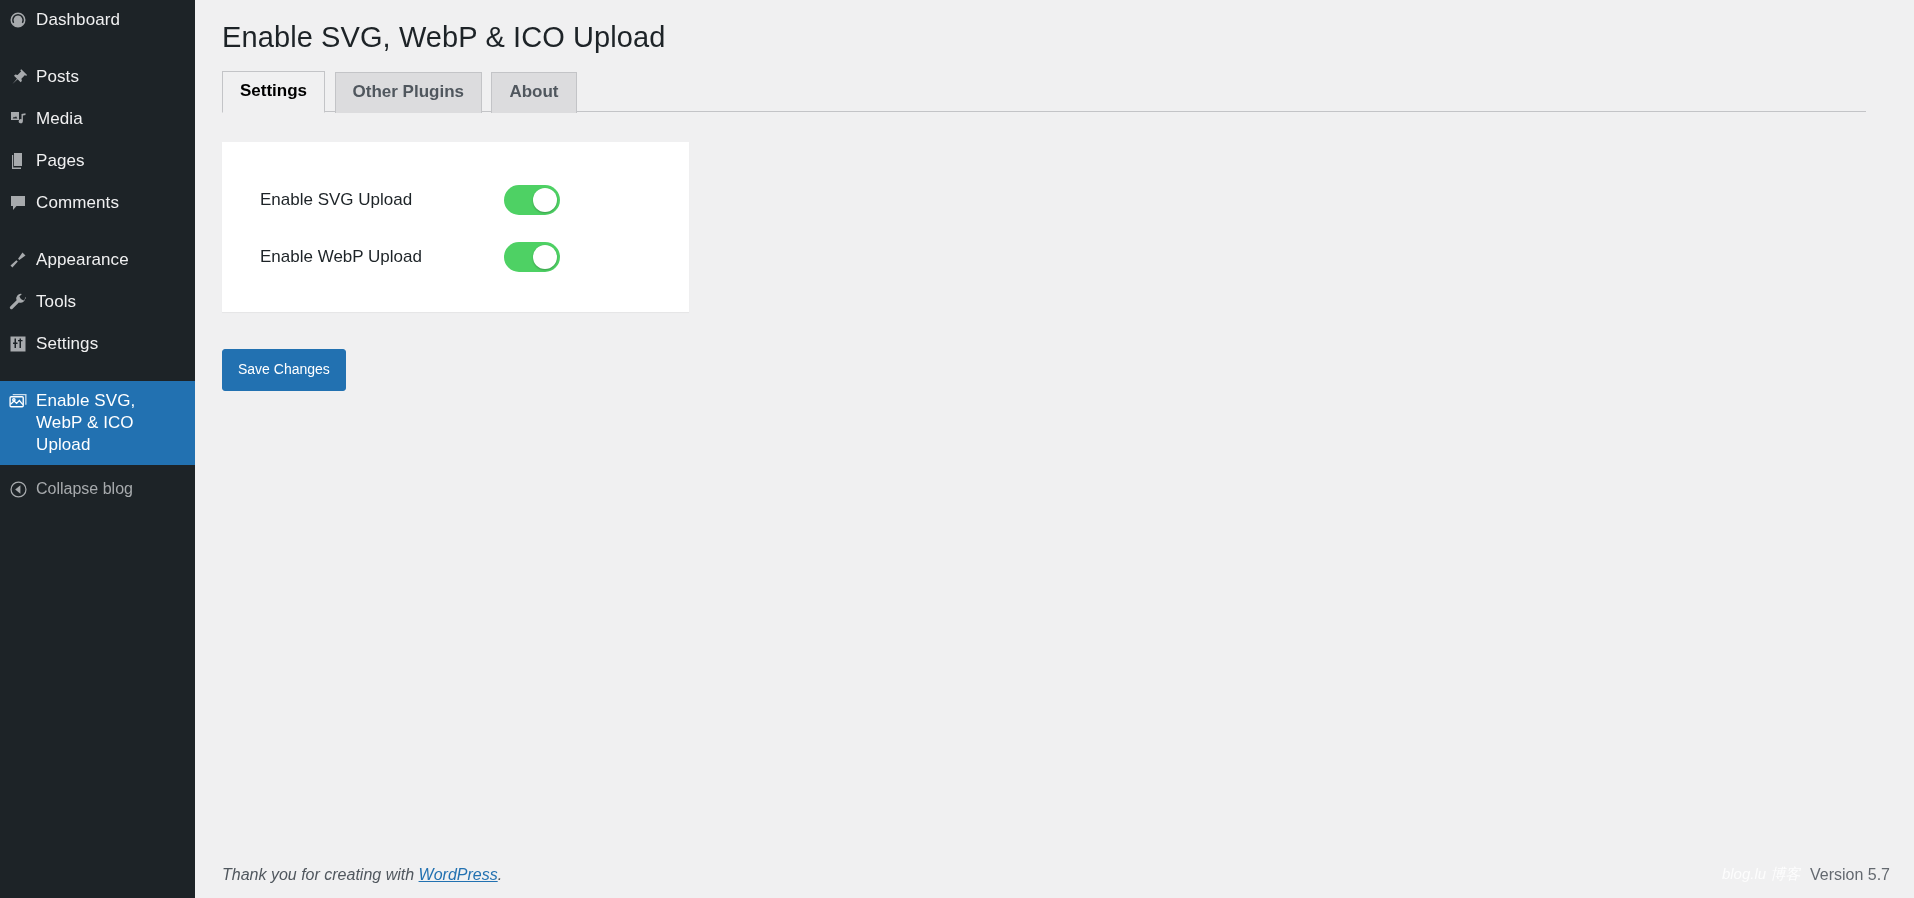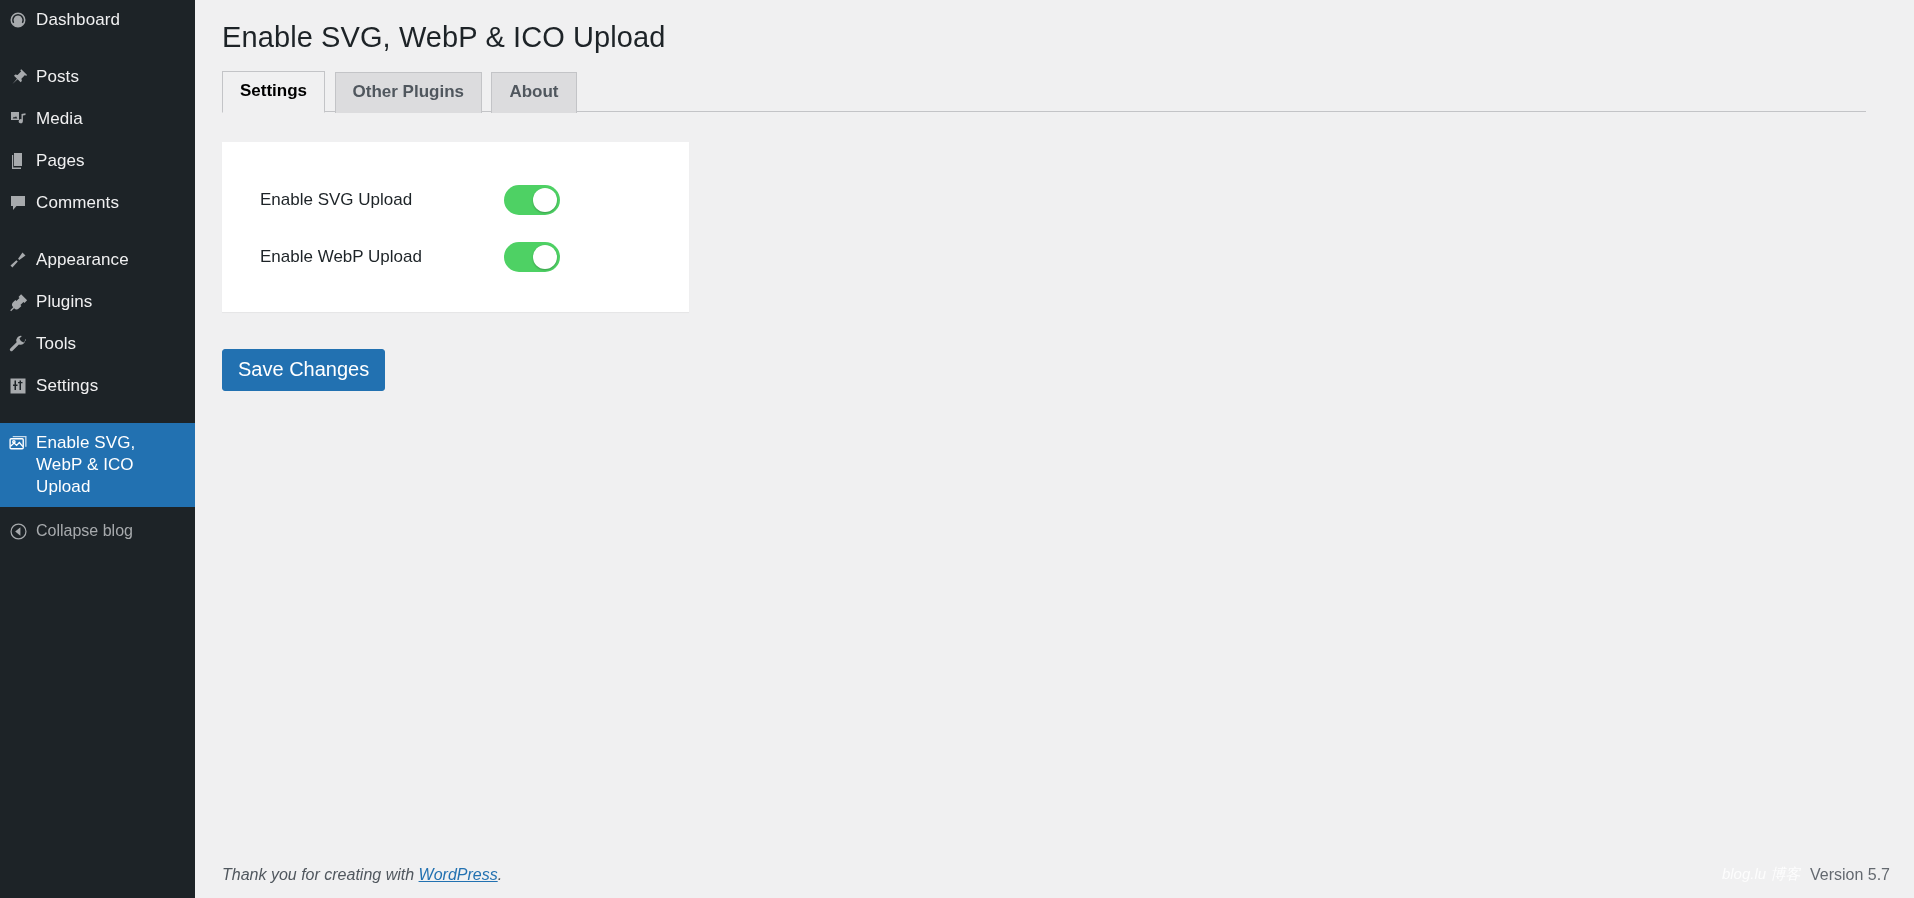--- a/index.html
+++ b/index.html
@@ -172,21 +172,21 @@
     box-shadow: 0 1px 2px rgba(0,0,0,.25);
   }
 
   .save-btn {
     display: inline-block;
     margin-top: 37px;
     background: #2271b1;
     color: #fff;
     border: 1px solid #2271b1;
     border-radius: 3px;
-    font-size: 20px;
+    font-size: 14px;
     line-height: 20px;
     padding: 9px 15px 11px 15px;
     cursor: pointer;
     font-family: "Liberation Sans", sans-serif;
   }
 
   
   #wpfooter {
     position: absolute;
     left: 195px; right: 0;
@@ -274,28 +274,20 @@
 
   <div class="menu-item">
     <span class="mi-icon">
       <svg width="20" height="20" viewBox="0 0 20 20" fill="currentColor">
           <path d="M14.5 2.5l3 3-6.2 4.4-1.2-1.2 4.4-6.2zM8.4 10.2l1.4 1.4-5.4 5.9-1.9-1.9 5.9-5.4z"></path>
         </svg>
     </span>
     <span class="mi-label">Appearance</span>
   </div>
 
-  <div class="menu-item">
-    <span class="mi-icon">
-      <svg width="20" height="20" viewBox="0 0 20 20" fill="currentColor">
-          <path d="M13.1 2.3l-2.6 2.6 1 1-3.1 3.1-1-1-2.6 2.6a3.5 3.5 0 0 0 .4 4.7l-3 3 .9.9 3-3a3.5 3.5 0 0 0 4.7.4l2.6-2.6-1-1 3.1-3.1 1 1 2.6-2.6-6-6z"></path>
-        </svg>
-    </span>
-    <span class="mi-label">Plugins</span>
-  </div>
 
 
   <div class="menu-item">
     <span class="mi-icon">
       <svg width="20" height="20" viewBox="0 0 20 20" fill="currentColor">
           <path d="M17 5.3a4.6 4.6 0 0 1-6.1 5.2L4.6 16.8a1.6 1.6 0 0 1-2.3-2.3l6.3-6.3A4.6 4.6 0 0 1 13.9 2l-2.5 2.5 1.5 2.6 2.6 1.5L18 6.1c-.2-.3-.6-.6-1-.8z"></path>
         </svg>
     </span>
     <span class="mi-label">Tools</span>
   </div>

